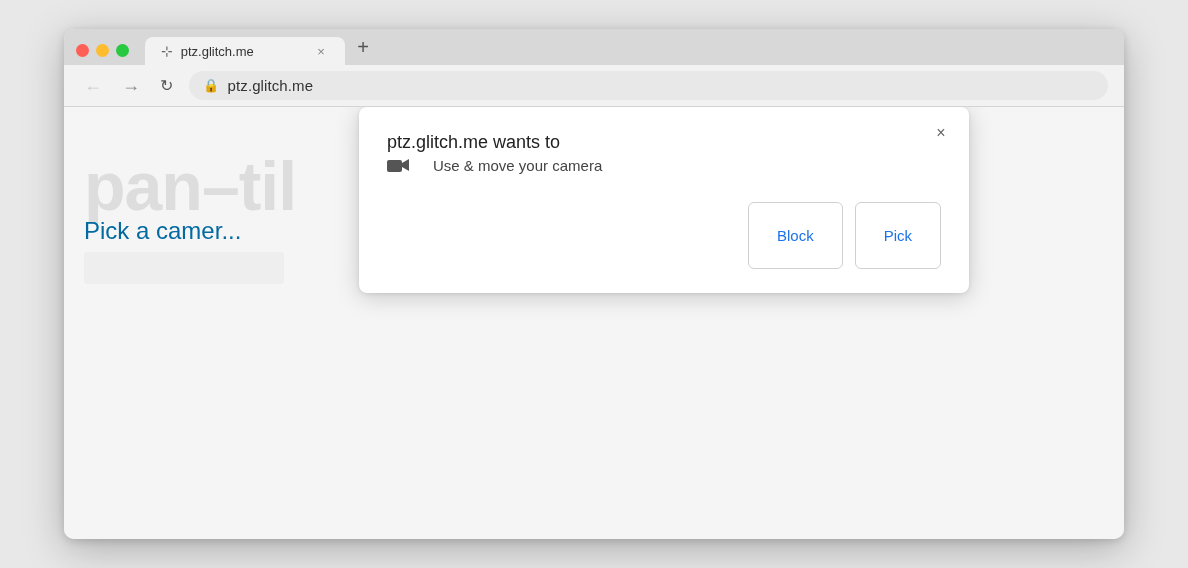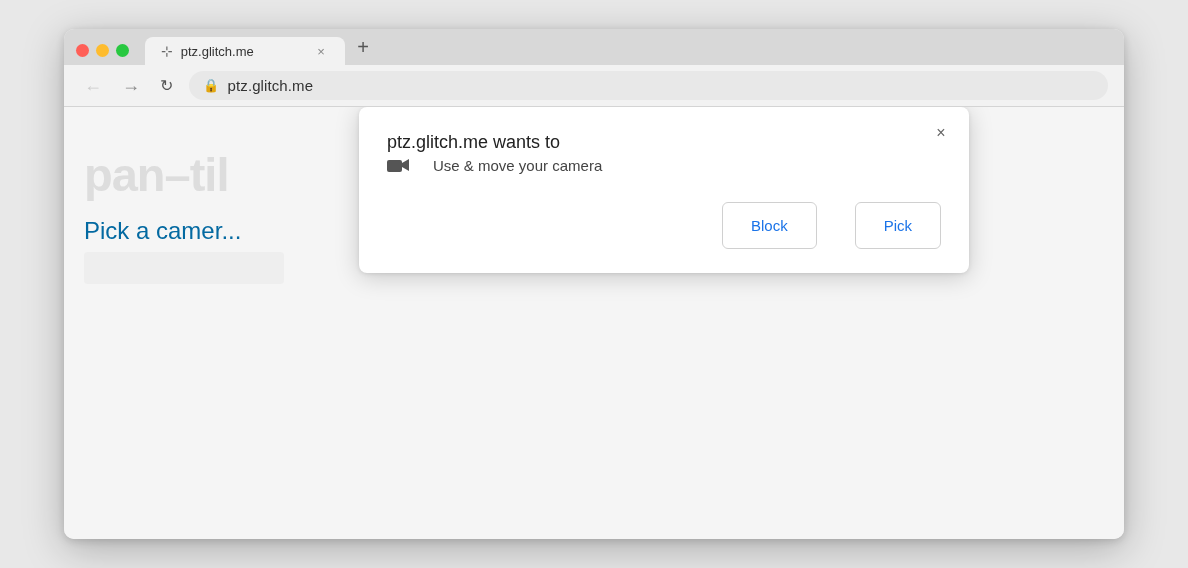--- a/index.html
+++ b/index.html
@@ -155,21 +155,21 @@
       flex: 1;
       background: #f5f5f5;
       position: relative;
       overflow: hidden;
     }
 
     .page-bg-text {
       position: absolute;
       top: 40px;
       left: 20px;
-      font-size: 47px;
+      font-size: 68px;
       font-weight: 700;
       color: #ddd;
       letter-spacing: -1px;
       user-select: none;
     }
 
     .page-bg-subtext {
       position: absolute;
       top: 110px;
       left: 20px;
@@ -245,31 +245,30 @@
       color: #444;
     }
 
     .dialog-actions {
       display: flex;
       justify-content: flex-end;
       gap: 12px;
     }
 
     .btn-block, .btn-allow {
-      padding: 14px 28px;
+      padding: 24px 28px;
       border-radius: 6px;
       font-size: 15px;
       font-weight: 500;
       cursor: pointer;
       border: 1.5px solid #d0d0d0;
       background: white;
       color: #1a73e8;
       min-width: 80px;
       text-align: center;
-      margin-left: 26px;
     }
   </style>
 </head>
 <body>
 
 <div class="browser-window">
 
   <div class="tab-bar">
     <div class="traffic-lights">
       <div class="traffic-light close"></div>

